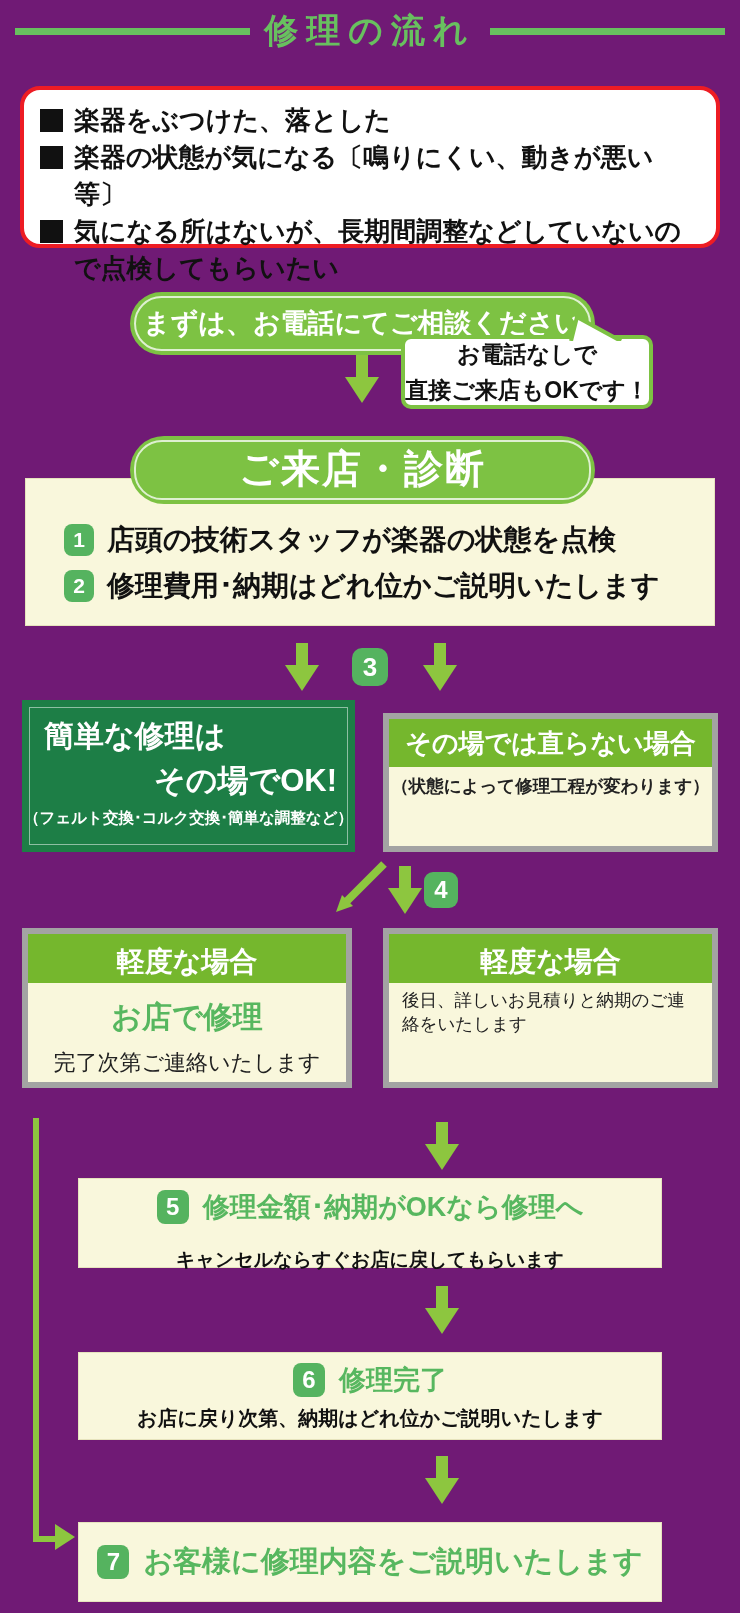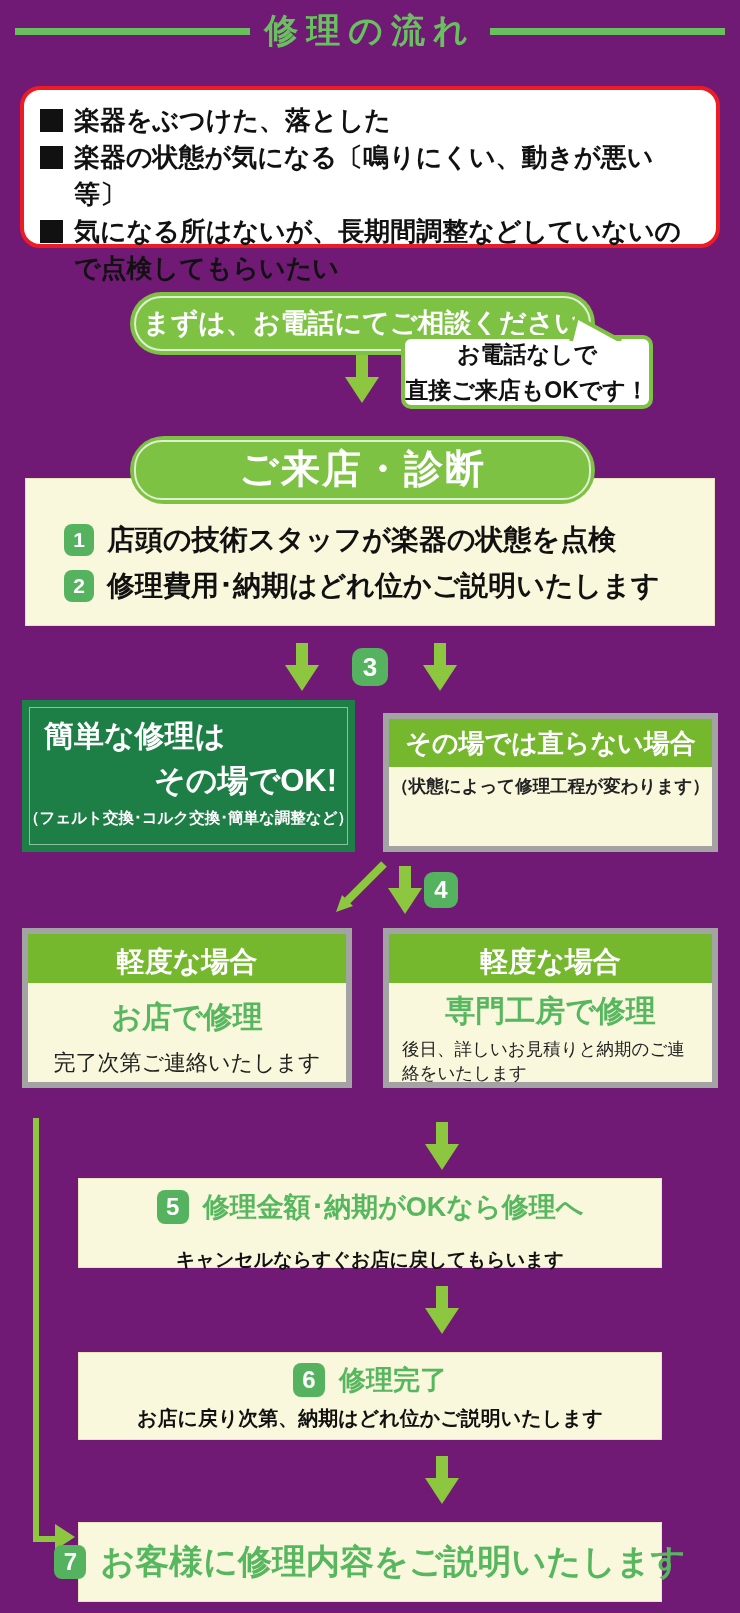--- a/index.html
+++ b/index.html
@@ -96,21 +96,21 @@
 
   
   .step-box{left:78px;width:584px;}
   .step5{top:1178px;height:90px;}
   .step6{top:1352px;height:88px;}
   .step7{top:1522px;height:80px;display:flex;align-items:center;justify-content:center;}
   .step-title-row{display:flex;align-items:center;justify-content:center;gap:14px;}
   .step5 .step-title-row{margin-top:10px;}
   .step6 .step-title-row{margin-top:9px;}
   .step-title{color:#57b75f;font-weight:bold;font-size:27px;white-space:nowrap;}
-  .step7 .step-title{font-size:34px;}
+  .step7 .step-title{font-size:29px;}
   .step-note{text-align:center;color:#111;font-weight:600;}
   .step5 .step-note{margin-top:22px;font-size:19px;}
   .step6 .step-note{margin-top:7px;font-size:20px;}
 </style>
 </head>
 <body>
 
 <div class="page">
 
   <div class="title-row">
@@ -185,21 +185,20 @@
   <span class="badge badge-4">4</span>
 
   <div class="hbox light-box">
     <div class="hbox-header">軽度な場合</div>
     <div class="hbox-main">お店で修理</div>
     <div class="hbox-note">完了次第ご連絡いたします</div>
   </div>
 
   <div class="hbox heavy-box">
     <div class="hbox-header">軽度な場合</div>
-    <div class="hbox-main">専門工房で修理</div>
     <div class="hbox-note">後日、詳しいお見積りと納期のご連絡をいたします</div>
   </div>
 
   <div class="conn-v"></div>
   <div class="conn-h"></div>
   <div class="conn-head"></div>
 
   <div class="arrow-down a5"></div>
   <div class="cream step-box step5">
     <div class="step-title-row">

